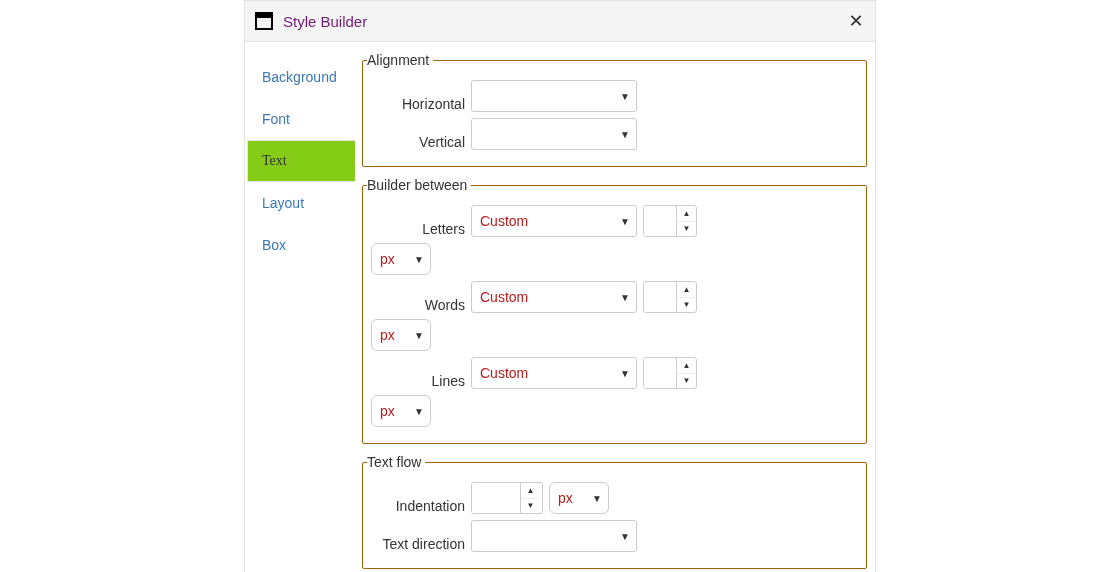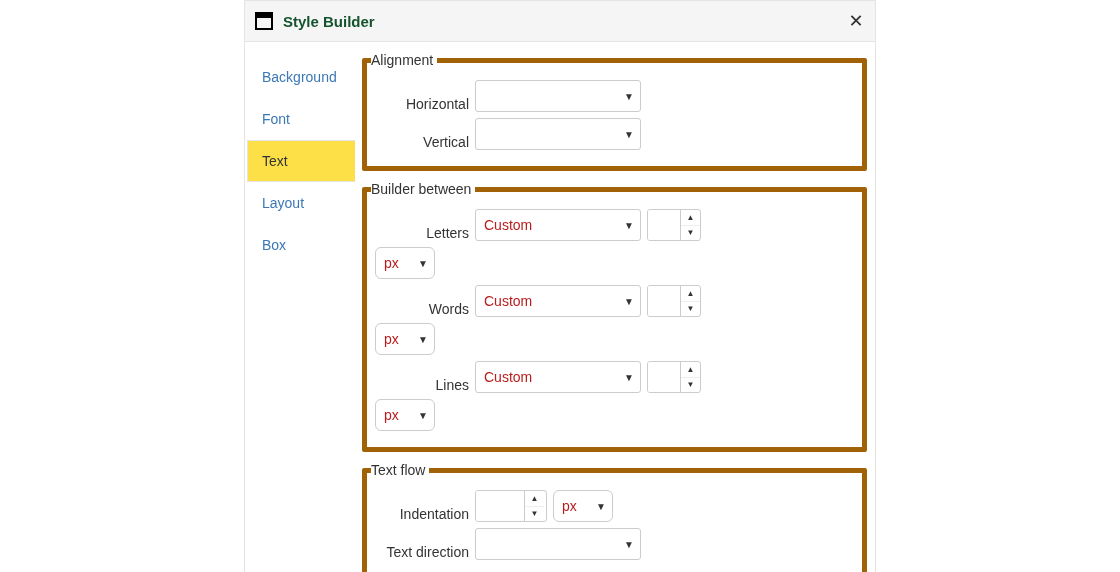--- a/index.html
+++ b/index.html
@@ -28,22 +28,21 @@
   .title-icon {
     width: 18px;
     height: 18px;
     margin-right: 10px;
     display: inline-block;
   }
   .title-icon svg { display:block; }
   .title-text {
     flex: 1;
     font-size: 15px;
-    color: #14532d;
-    font-weight: bold;
+    color: #701a75;
   }
   .close-btn {
     width: 18px;
     height: 18px;
     cursor: pointer;
     display: flex;
     align-items: center;
     justify-content: center;
     font-size: 18px;
     color: #333;
@@ -63,32 +62,33 @@
     color: #3b78b5;
     cursor: pointer;
     border: 1px solid transparent;
     border-right: none;
     font-size: 14px;
   }
   .nav-item.active {
     color: #333;
     border: 1px solid #e4e4e4;
     border-right: 1px solid #fff;
-    background: #fde047;
+    background: #84cc16;
     margin-right: -1px;
     position: relative;
     z-index: 2;
+    font-family: Liberation Serif, serif;
   }
   .content {
     flex: 1;
     padding-left: 6px;
     border-left: 1px solid transparent;
   }
   fieldset {
-    border: 5px solid #a16207;
+    border: 1px solid #a16207;
     border-radius: 2px;
     margin: 0 0 10px 0;
     padding: 6px 8px 10px 8px;
   }
   legend {
     font-size: 14px;
     color: #333;
     padding: 0 4px 0 0;
     margin-left: -4px;
   }

